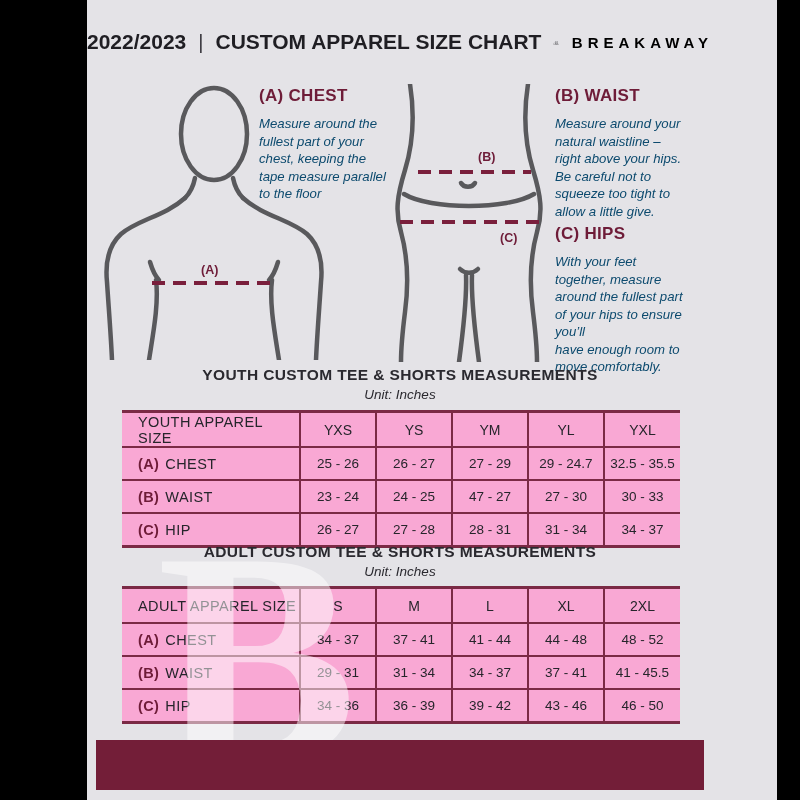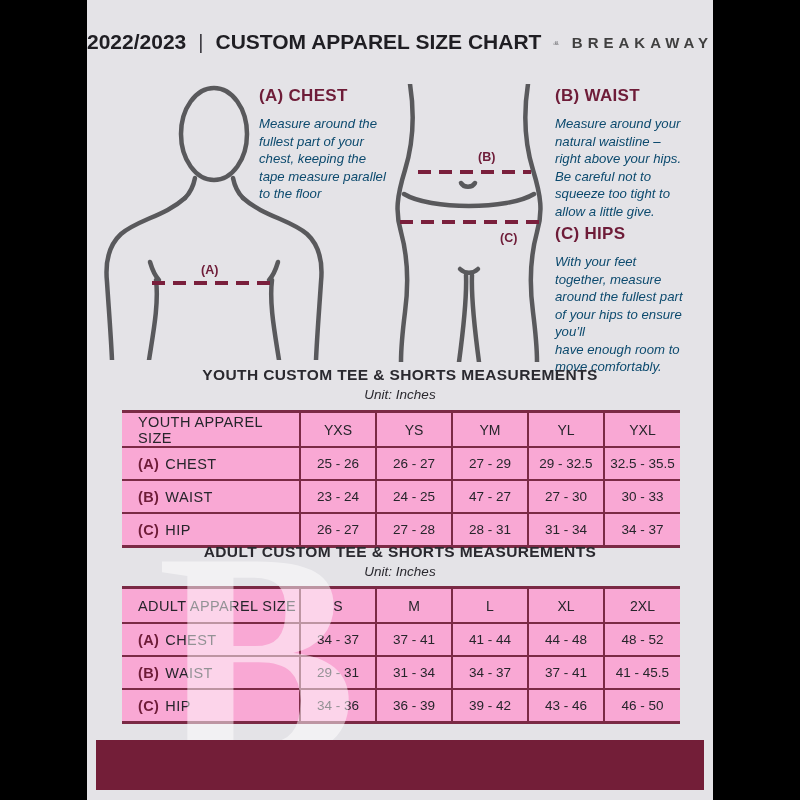--- a/index.html
+++ b/index.html
@@ -1,27 +1,27 @@
 <!DOCTYPE html>
 <html><head>
 <meta charset="utf-8">
 <style>
   html,body { margin:0; padding:0; background:#000; }
   .stage { position:relative; width:800px; height:800px; margin:0 auto; background:#000;
            font-family:"Liberation Sans", sans-serif; }
-  .content { position:absolute; left:87px; top:0; width:626px; height:800px;
+  .content { position:absolute; left:87px; top:0; width:690px; height:800px;
              background:#e4e3e7; overflow:hidden; }
 
   
   .header { position:absolute; left:0; top:18px; width:626px; height:48px;
             display:flex; align-items:center; justify-content:center; gap:12px; }
   .masthead { display:flex; align-items:center; gap:10px; color:#1f1e23;
               font-weight:700; font-size:21px; letter-spacing:0; white-space:nowrap; }
   .masthead .sep { font-weight:400; color:#3a393f; font-size:20px; padding:0 2px; }
-  .brand { font-size:15px; font-weight:700; letter-spacing:5px; color:#404040; }
+  .brand { font-size:15px; font-weight:700; letter-spacing:5px; color:#000000; }
 
   
   .instr { position:absolute; }
   .instr-head { font-size:17px; font-weight:800; color:#6e1c38; letter-spacing:.3px; }
   .instr-body { margin-top:9px; font-size:13.2px; font-style:italic; color:#0c4a6e;
                 line-height:1.33; white-space:pre-line; }
 
   
   .fig { position:absolute; }
   .outline { fill:none; stroke:#59595c; stroke-width:4.5; stroke-linecap:round; }
@@ -159,21 +159,21 @@
           <th>YL</th>
           <th>YXL</th>
         </tr>
       </thead>
       <tbody>
         <tr>
           <td class="lbl"><span class="pfx">(A)</span><span>CHEST</span></td>
           <td>25 - 26</td>
           <td>26 - 27</td>
           <td>27 - 29</td>
-          <td>29 - 32.5</td>
+          <td>29 - 24.7</td>
           <td>32.5 - 35.5</td>
         </tr>
         <tr>
           <td class="lbl"><span class="pfx">(B)</span><span>WAIST</span></td>
           <td>23 - 24</td>
           <td>24 - 25</td>
           <td>47 - 27</td>
           <td>27 - 30</td>
           <td>30 - 33</td>
         </tr>

